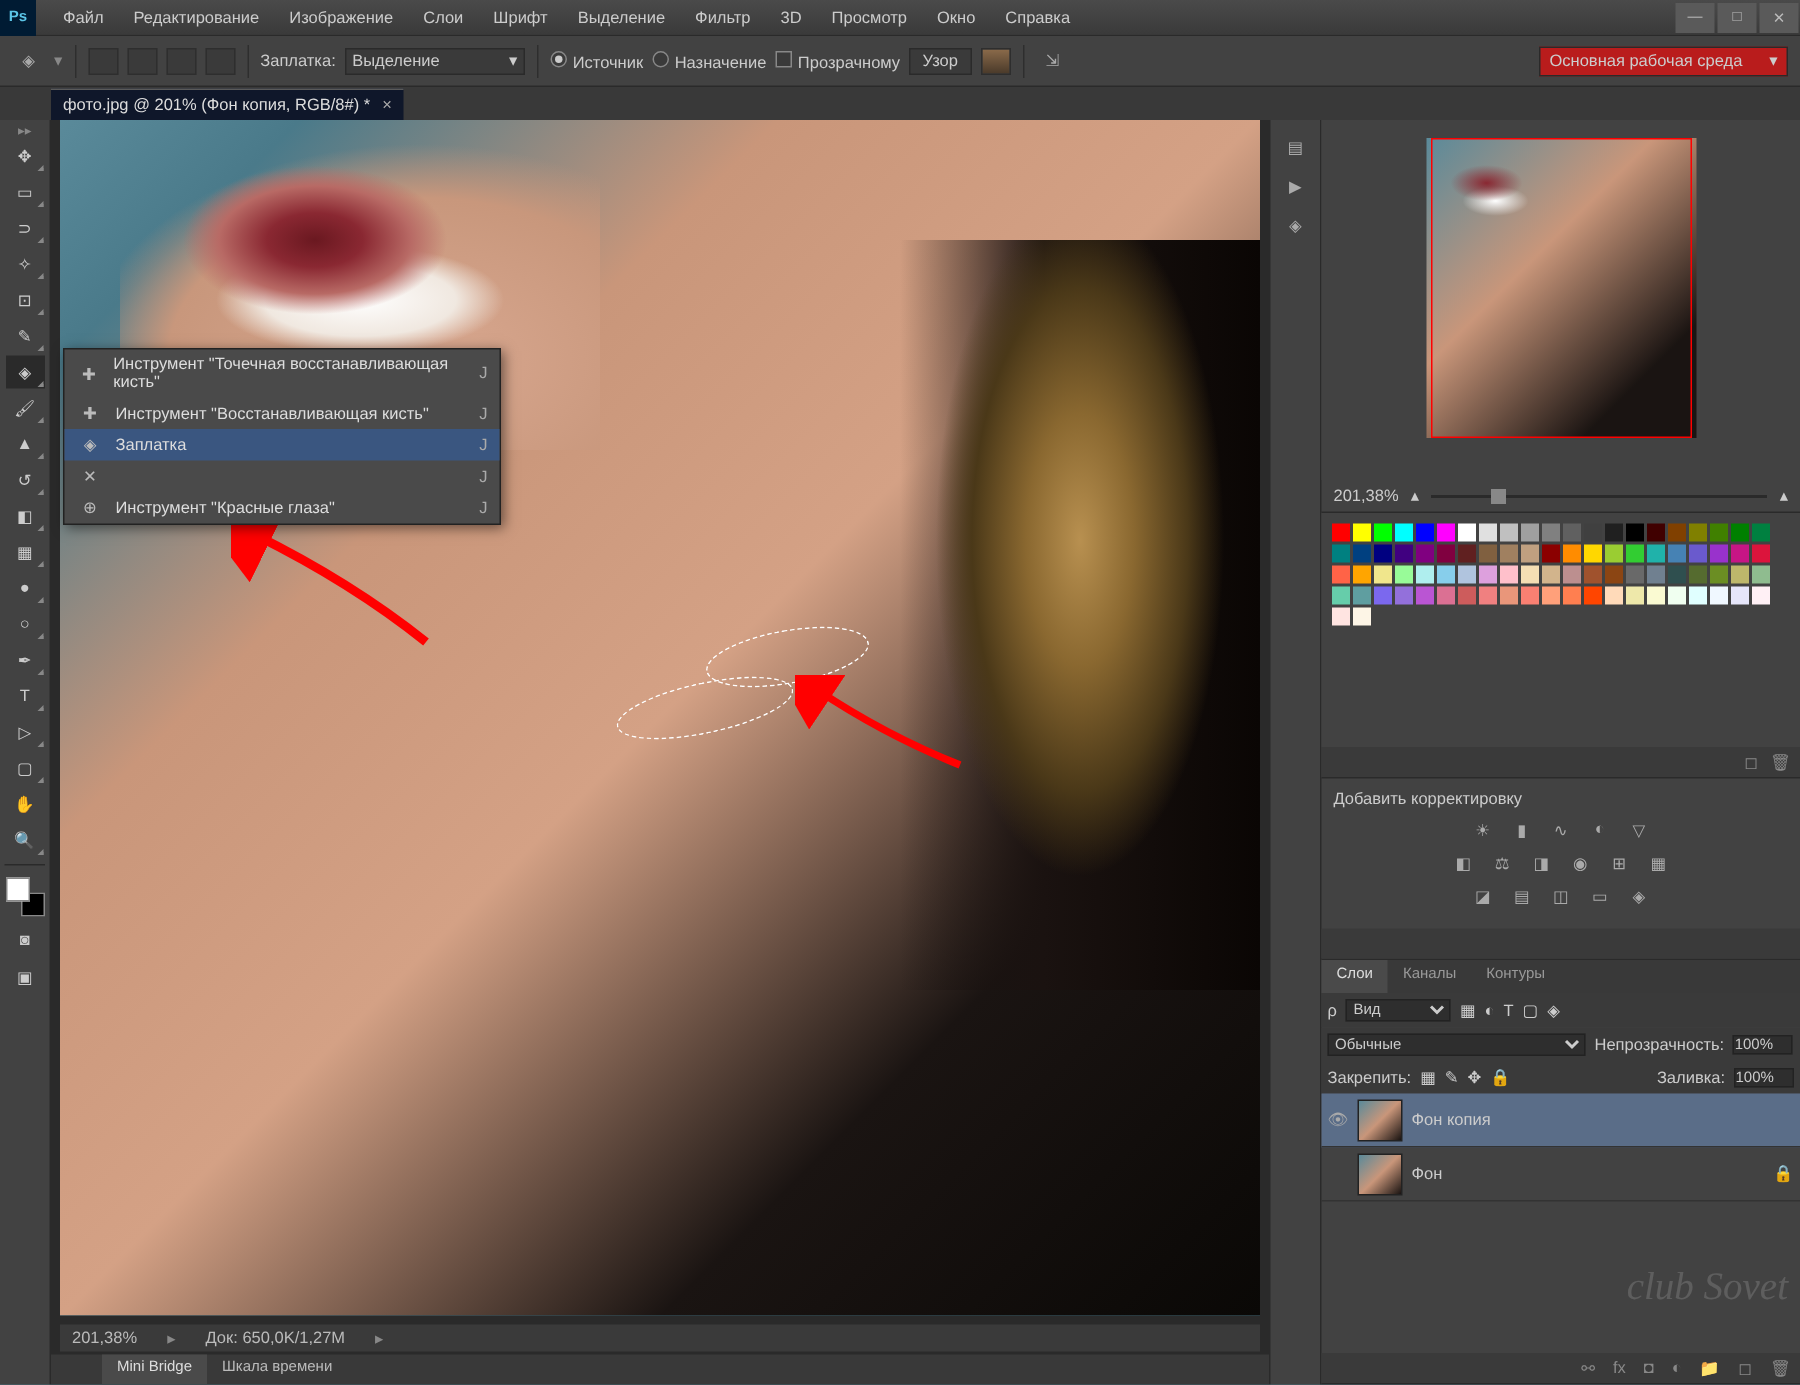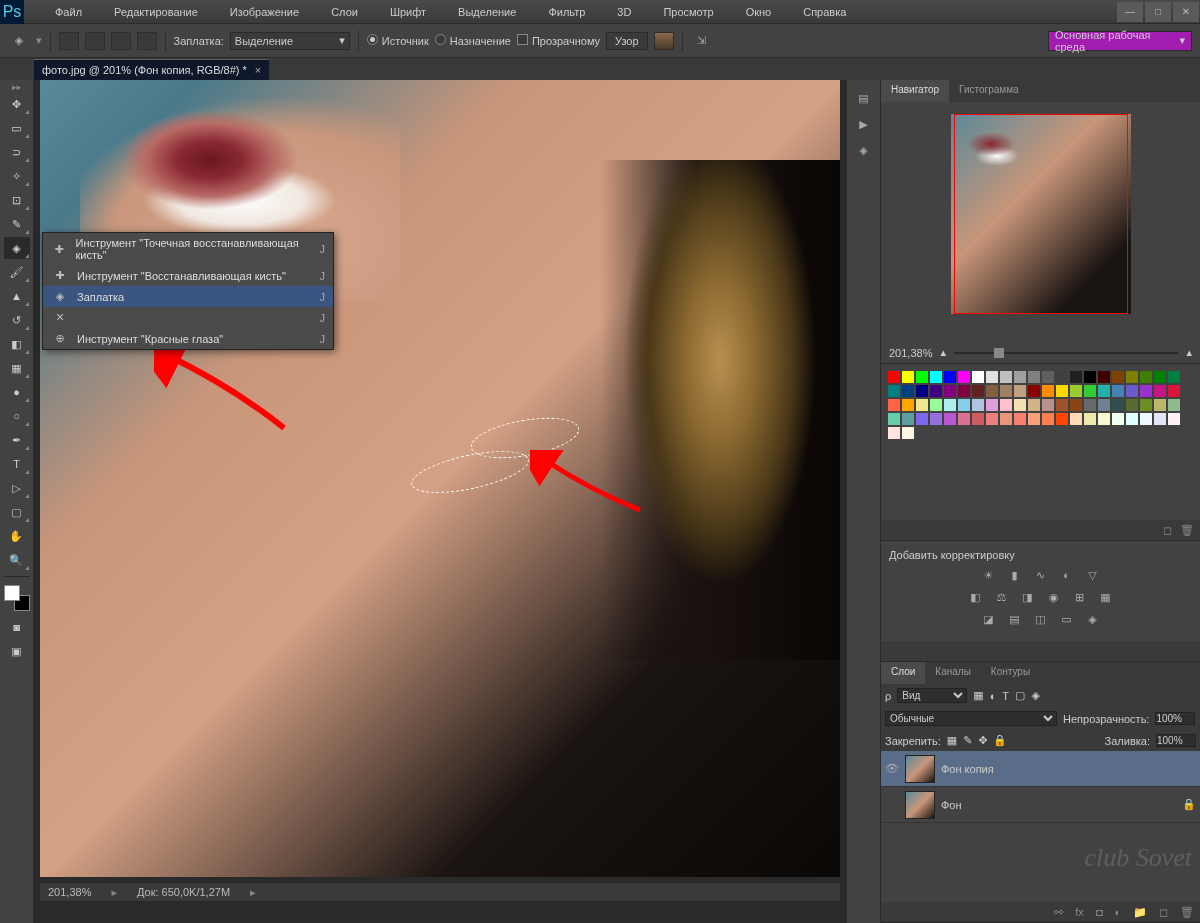--- a/index.html
+++ b/index.html
@@ -1,19 +1,19 @@
 <!DOCTYPE html>
 <html><head>
 <meta charset="utf-8">
 <style>
 *{margin:0;padding:0;box-sizing:border-box;font-family:Tahoma,Arial,sans-serif;font-size:11px;user-select:none}
 body{background:#535353;width:1200px;height:923px;overflow:hidden;position:relative}
 .titlebar{height:24px;background:linear-gradient(#4a4a4a,#3a3a3a);display:flex;align-items:center;color:#ccc;border-bottom:1px solid #2a2a2a}
-.ps-logo{width:24px;height:24px;background:#001b33;color:#5bc6e8;display:flex;align-items:center;justify-content:center;font-weight:normal;font-size:16px}
-.menu{display:flex;margin-left:23px;gap:16px}
+.ps-logo{width:24px;height:24px;background:#001b33;color:#5bc6e8;display:flex;align-items:center;justify-content:center;font-weight:bold;font-size:10px}
+.menu{display:flex;margin-left:10px;gap:4px}
 .menu span{padding:4px 8px;cursor:pointer}
 .win-controls{margin-left:auto;display:flex}
 .win-btn{width:26px;height:20px;background:#5a5a5a;margin:2px 1px;color:#bbb;display:flex;align-items:center;justify-content:center;cursor:pointer;font-size:10px}
 .optbar{height:34px;background:#424242;border-bottom:1px solid #2a2a2a;display:flex;align-items:center;padding:0 8px;gap:6px;color:#ccc}
 .opt-ico{width:22px;height:22px;display:flex;align-items:center;justify-content:center;color:#aaa}
 .divider{width:1px;height:22px;background:#2e2e2e;margin:0 2px}
 .opt-btn{width:20px;height:18px;border:1px solid #2e2e2e;background:#3a3a3a;cursor:pointer}
 .opt-label{color:#ccc}
 .opt-select{background:#3a3a3a;border:1px solid #2a2a2a;color:#ccc;padding:2px 4px;width:120px;height:18px;display:flex;align-items:center;justify-content:space-between;cursor:pointer}
 .radio{width:11px;height:11px;border-radius:50%;border:1px solid #888;background:#3a3a3a;display:inline-block;margin-right:4px;position:relative}
@@ -70,21 +70,21 @@
 .layer-opts select,.layer-opts input{background:#2e2e2e;border:1px solid #222;color:#ccc;font-size:10px}
 .layer-row{display:flex;align-items:center;height:36px;padding:0 4px;gap:6px;border-bottom:1px solid #333}
 .layer-row.sel{background:#5a6d88}
 .eye{width:14px;color:#aaa}
 .thumb{width:30px;height:28px;background:linear-gradient(135deg,#5a8a9a 0%,#c9967a 50%,#1a1412 100%);border:1px solid #222}
 .flyout{position:absolute;top:232px;left:42px;width:292px;background:#4a4a4a;border:1px solid #222;z-index:100;box-shadow:2px 2px 8px rgba(0,0,0,0.5)}
 .fly-item{display:flex;align-items:center;padding:4px 8px;color:#ddd;cursor:pointer;gap:8px}
 .fly-item:hover,.fly-item.hl{background:#3a5680}
 .fly-ico{width:18px;color:#bbb;display:flex;justify-content:center}
 .fly-key{margin-left:auto;color:#aaa}
-.workspace-select{margin-left:auto;background:#a21caf;border:1px solid #2a2a2a;color:#ccc;padding:2px 6px;width:144px;height:20px;display:flex;align-items:center;justify-content:space-between;font-size:10px}
+.workspace-select{margin-left:auto;background:#b91c1c;border:1px solid #2a2a2a;color:#ccc;padding:2px 6px;width:166px;height:20px;display:flex;align-items:center;justify-content:space-between;font-size:10px}
 .watermark{position:absolute;right:8px;bottom:50px;color:rgba(255,255,255,0.15);font-size:26px;font-style:italic;font-family:cursive;pointer-events:none}
 </style>
 </head>
 <body>
 
 <div class="titlebar">
   <div class="ps-logo">Ps</div>
   <div class="menu">
     <span>Файл</span>
     <span>Редактирование</span>
@@ -197,34 +197,34 @@
           </defs>
           <path d="M130,90 Q80,50 15,18" stroke="#ff0000" stroke-width="6" fill="none" marker-end="url(#ah2)"></path>
         </svg>
     </div>
     <div class="zoom-bar">
       <span>201,38%</span>
       <span style="color:#888">▸</span>
       <span>Док: 650,0K/1,27M</span>
       <span style="color:#888">▸</span>
     </div>
+    <div class="bottom-tabs">
+      <div class="btab sel">Mini Bridge</div>
+      <div class="btab">Шкала времени</div>
+    </div>
   </div>
 
   <div class="mid-strip">
     <div class="mid-ico">▤</div>
     <div class="mid-ico">▶</div>
     <div class="mid-ico">◈</div>
   </div>
 
   <div class="panels">
     <div class="panel">
-      <div class="panel-tabs">
-        <div class="ptab active">Навигатор</div>
-        <div class="ptab">Гистограмма</div>
-      </div>
       <div class="panel-body navigator">
         <div class="nav-thumb">
             <div class="nav-rect"></div>
           </div>
       </div>
       <div class="nav-zoom">
         <span>201,38%</span>
         <span>▴</span>
         <div class="nav-slider"></div>
         <span>▴</span>

